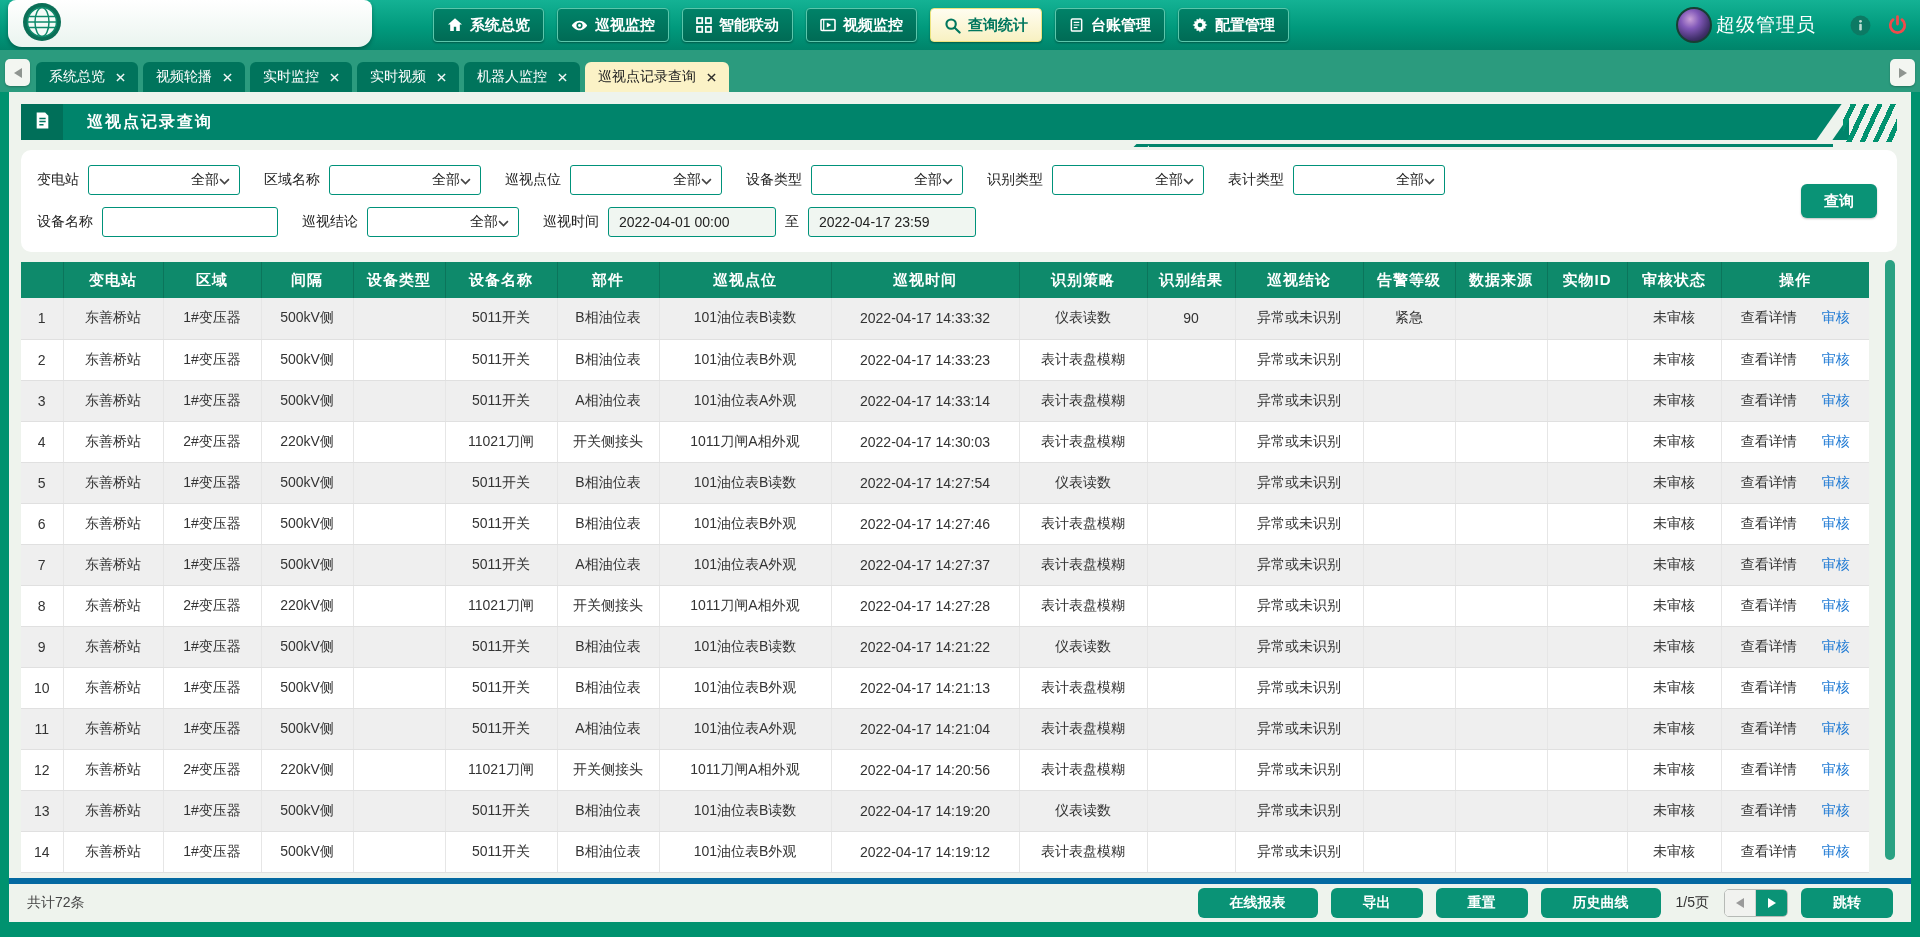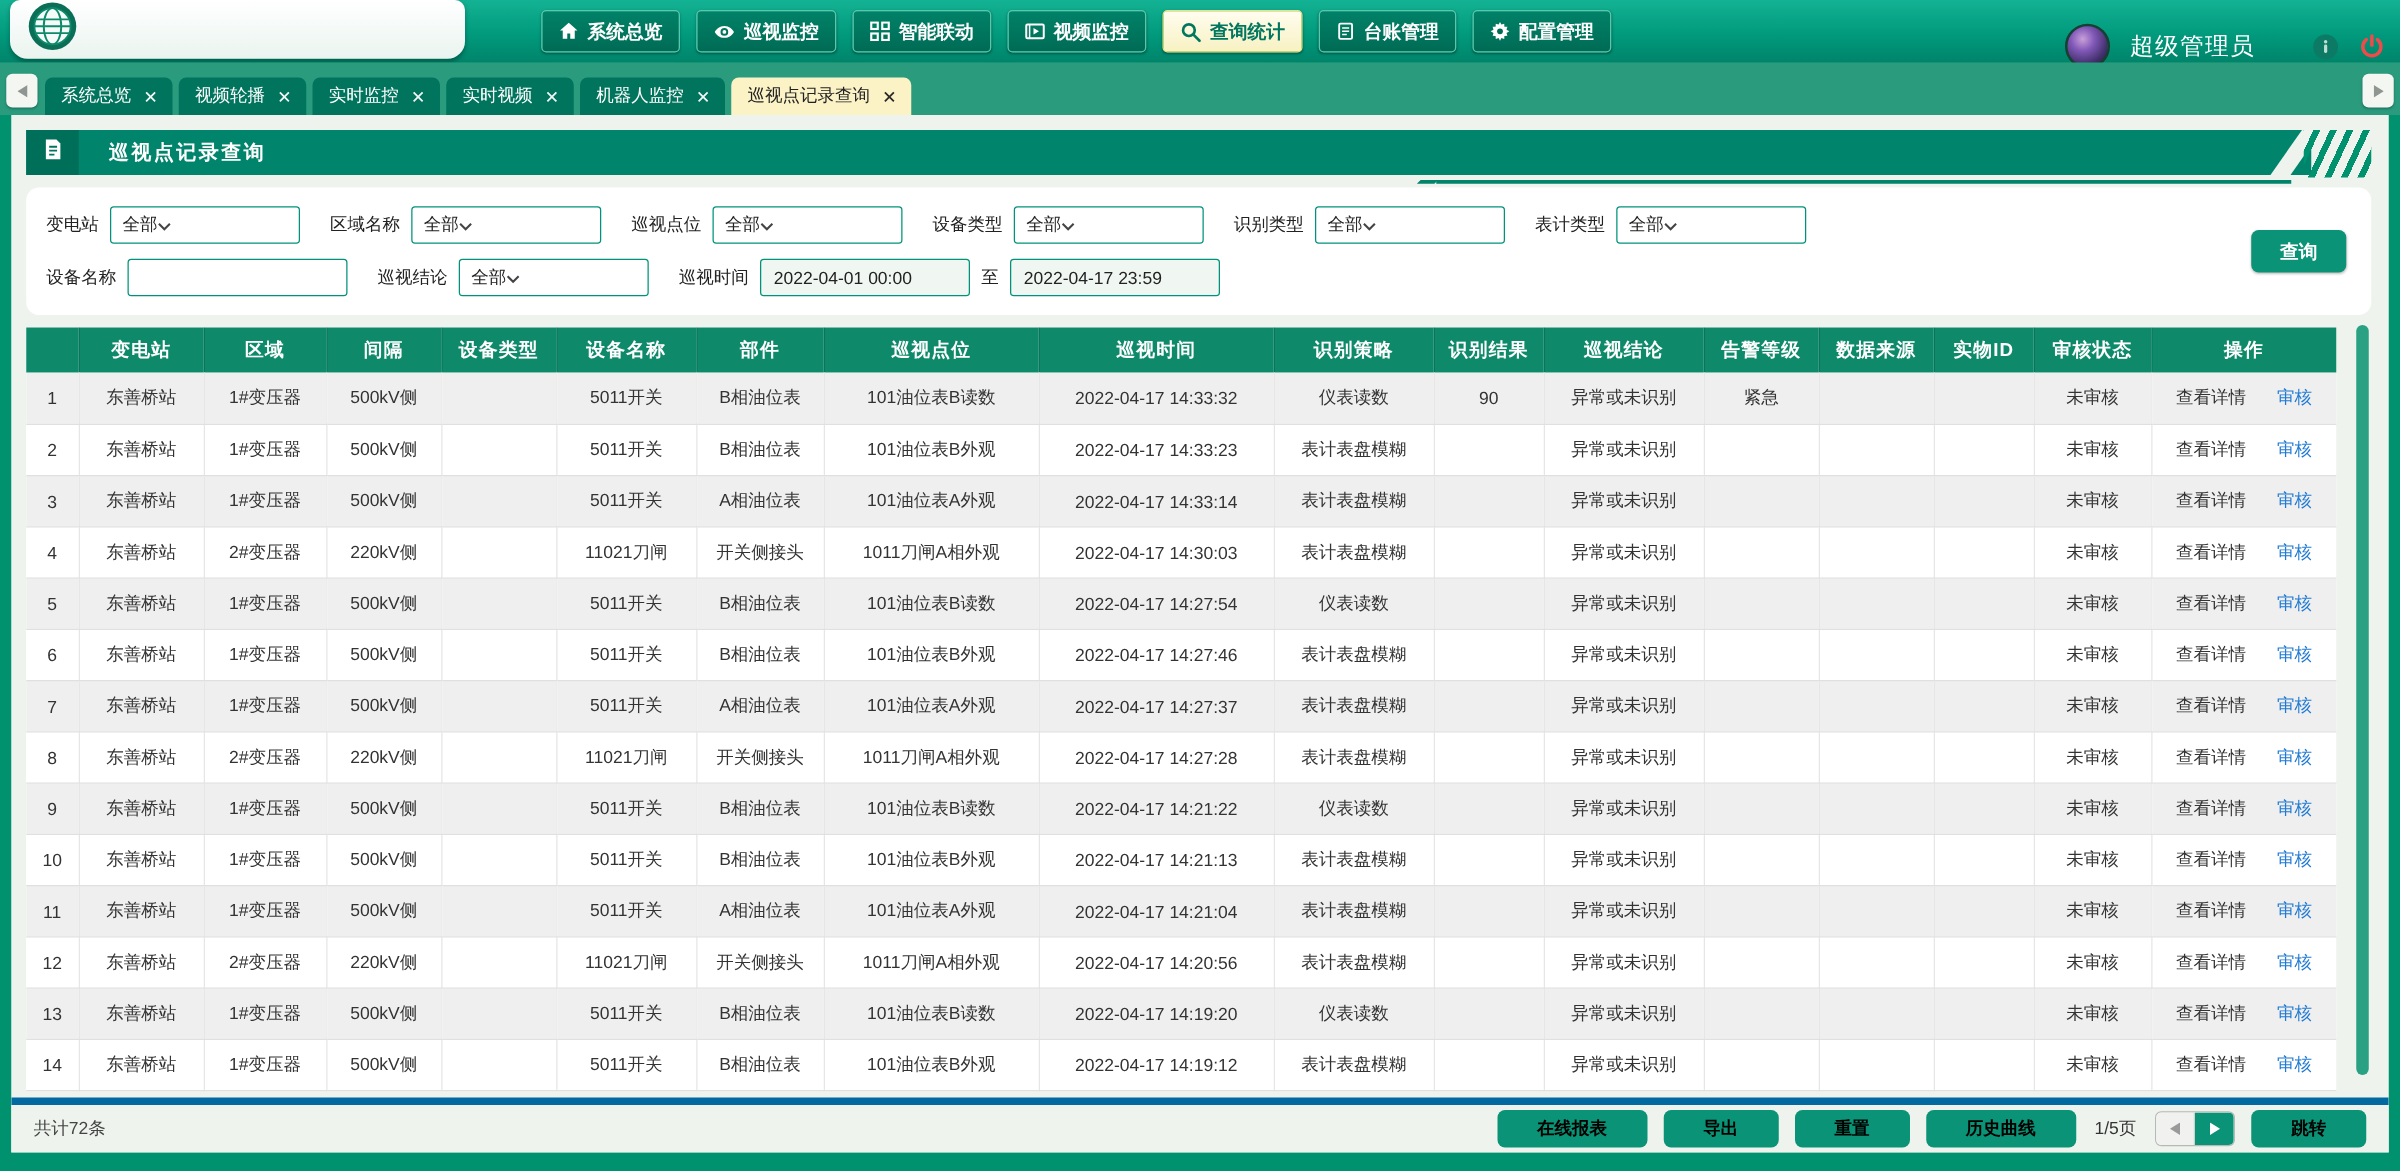--- a/index.html
+++ b/index.html
@@ -8,21 +8,21 @@
   .app { width:100%; height:100%; display:flex; flex-direction:column; }
 
   
   .topbar { height:50px; background:linear-gradient(180deg,#14b294 0%,#019a7d 55%,#00846a 100%); position:relative; flex:0 0 auto; }
   .logo-box { position:absolute; left:8px; top:0; width:364px; height:47px; background:linear-gradient(#ffffff,#eaf4ef); border-radius:8px 8px 14px 14px; display:flex; align-items:center; gap:10px; padding:0 14px; box-shadow:0 2px 4px rgba(0,0,0,.3); }
   .app-title { font-size:27px; font-weight:bold; color:#00english806b; color:#00806b; letter-spacing:1px; white-space:nowrap; }
   .nav { position:absolute; left:433px; top:8px; display:flex; gap:13px; }
   .nav-btn { height:34px; padding:0 13px; display:flex; align-items:center; gap:7px; background:linear-gradient(#008268,#006b55); border:1px solid #5cc6ab; border-radius:4px; color:#fff; font-size:15px; font-weight:bold; cursor:pointer; box-shadow:0 1px 2px rgba(0,0,0,.35); white-space:nowrap; }
   .nav-btn .nav-icon { display:flex; align-items:center; }
   .nav-btn.active { background:linear-gradient(#fffdf0,#f8f1c2); color:#00775e; border-color:#ece37e; }
-  .user-area { position:absolute; right:12px; top:12px; height:50px; display:flex; align-items:center; gap:16px; }
+  .user-area { position:absolute; right:12px; top:0; height:50px; display:flex; align-items:center; gap:4px; }
   .avatar { width:36px; height:36px; border-radius:50%; border:2px solid #173f33; background:radial-gradient(circle at 38% 32%,#c9a0d8 0%,#8158b8 32%,#41306b 68%,#201738 100%); }
   .user-name { color:#fff; font-size:19px; letter-spacing:1px; white-space:nowrap; }
   .user-icons { display:flex; align-items:center; gap:16px; margin-left:30px; }
   .round-icon { display:flex; align-items:center; cursor:pointer; }
 
   
   .tabbar { height:42px; background:#2b9b7e; position:relative; display:flex; align-items:flex-end; padding:0 36px; flex:0 0 auto; }
   .tab-scroll { position:absolute; top:9px; width:25px; height:27px; background:#f3f6f1; border-radius:5px; color:#8f9590; display:flex; align-items:center; justify-content:center; cursor:pointer; box-shadow:0 1px 2px rgba(0,0,0,.25); }
   .tab-scroll.left { left:5px; }
   .tab-scroll.right { right:5px; }
@@ -40,21 +40,21 @@
   .ph-notch { position:absolute; right:4px; top:0; width:16px; height:36px; background:#eef3ed; transform:skewX(-35deg); }
   .decor-stripes { position:absolute; top:12px; right:14px; width:54px; height:38px; background:repeating-linear-gradient(115deg,transparent 0 7px,#00926f 7px 12px); }
   .decor-underline { position:absolute; top:52px; left:1140px; right:78px; height:3px; background:#00846b; }
   .decor-underline::before { content:""; position:absolute; left:-14px; top:0; width:14px; height:3px; background:#00846b; transform:skewX(-45deg); }
 
   
   .filter-card { margin:10px 14px 0 12px; background:#fff; border-radius:10px; padding:13px 120px 13px 16px; position:relative; }
   .filter-row { display:flex; align-items:center; gap:24px; height:34px; }
   .filter-row + .filter-row { margin-top:8px; }
   .f-item { display:flex; align-items:center; gap:9px; font-size:14px; color:#222; white-space:nowrap; }
-  .select-box { width:152px; height:30px; border:1px solid #00927a; border-radius:3px; background:#fff; display:flex; align-items:center; justify-content:flex-start; padding:0 9px; font-size:14px; color:#222; cursor:pointer; }
+  .select-box { width:152px; height:30px; border:1px solid #00927a; border-radius:3px; background:#fff; display:flex; align-items:center; justify-content:flex-end; padding:0 9px; font-size:14px; color:#222; cursor:pointer; }
   .text-input { width:176px; height:30px; border:1px solid #00927a; border-radius:3px; background:#fff; padding:0 8px; font-size:14px; color:#222; outline:none; }
   .date-input { width:168px; height:30px; border:1px solid #00927a; border-radius:3px; background:#f0f6f1; display:flex; align-items:center; padding:0 10px; font-size:14px; color:#222; cursor:pointer; }
   .to-sep { font-size:14px; color:#222; }
   .search-btn { position:absolute; right:20px; top:50%; transform:translateY(-50%); width:76px; height:34px; background:#0a9376; color:#fff; border:none; border-radius:6px; font-size:15px; font-weight:bold; cursor:pointer; box-shadow:0 1px 2px rgba(0,0,0,.25); }
 
   
   .table-wrap { margin:10px 46px 0 12px; }
   table { width:100%; border-collapse:collapse; table-layout:fixed; background:#fff; }
   thead th { background:#0e8a6b; color:#fff; font-size:15px; font-weight:bold; height:36px; border-right:1px solid rgba(0,0,0,.15); letter-spacing:1px; }
   thead th:last-child { border-right:none; }
@@ -64,21 +64,21 @@
   tbody tr:nth-child(even) { background:#ffffff; }
   .link-detail { color:#333; margin-right:21px; cursor:pointer; }
   .link-audit  { color:#1f7ad4; cursor:pointer; }
 
   .v-scrollbar { position:absolute; right:16px; top:168px; width:10px; height:600px; background:#2aa183; border-radius:6px; }
 
   
   .footer { position:absolute; left:0; right:0; bottom:0; height:44px; display:flex; align-items:center; padding:0 18px; background:#eef3ed; border-top:6px solid #0369a1; }
   .footer-total { font-size:14px; color:#444; }
   .footer-right { margin-left:auto; display:flex; align-items:center; gap:13px; }
-  .footer-btn { height:30px; padding:0 32px; background:#0a9376; color:#000000; border:none; border-radius:6px; font-size:14px; font-weight:bold; cursor:pointer; white-space:nowrap; }
+  .footer-btn { height:30px; padding:0 32px; background:#0a9376; color:#ffffff; border:none; border-radius:6px; font-size:14px; font-weight:bold; cursor:pointer; white-space:nowrap; }
   .page-indicator { font-size:14px; color:#333; margin:0 2px; }
   .pager { display:flex; border:1px solid #b6bab6; border-radius:5px; overflow:hidden; height:28px; background:#fff; }
   .pager-prev { width:31px; display:flex; align-items:center; justify-content:center; background:#f1f2ef; color:#9a9a9a; cursor:pointer; border-right:1px solid #cfd3cf; }
   .pager-next { width:31px; display:flex; align-items:center; justify-content:center; background:#0a9376; color:#fff; cursor:pointer; }
 </style>
 </head>
 <body>
 
 <div class="app">
 

